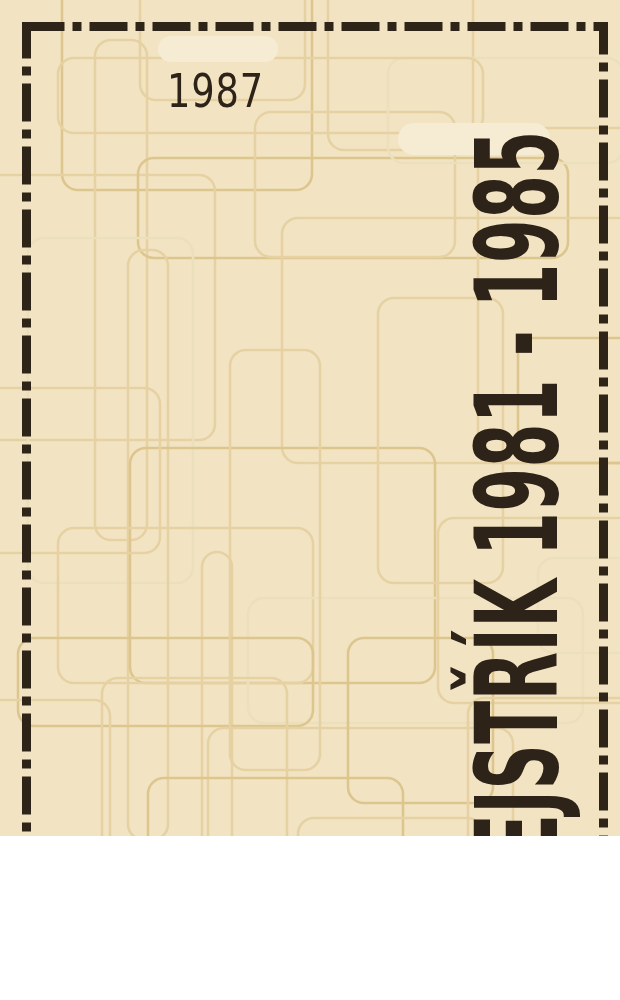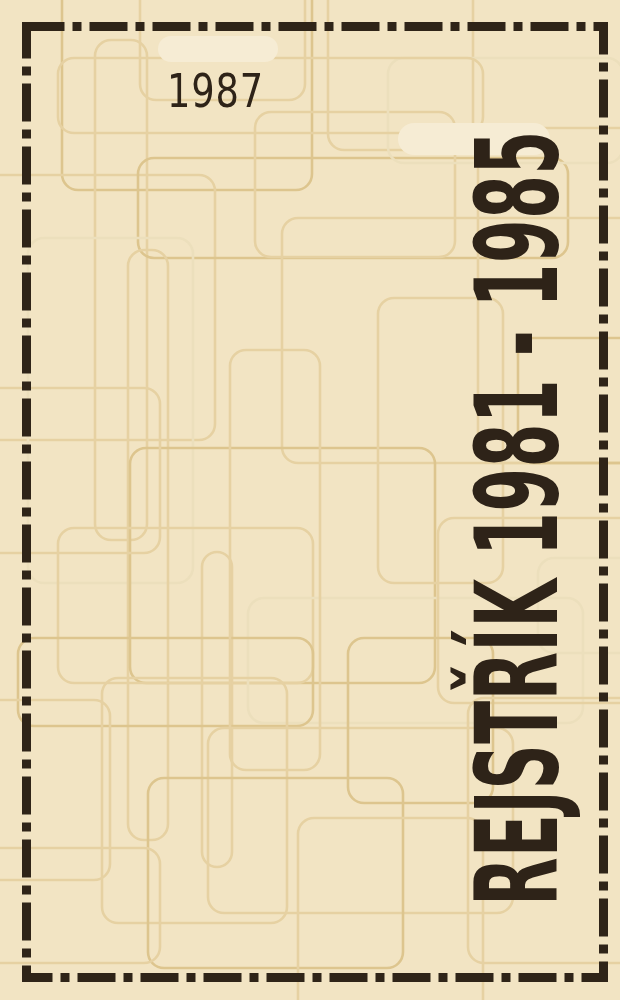--- a/index.html
+++ b/index.html
@@ -1,21 +1,21 @@
 <!DOCTYPE html>
 <html><head>
 <meta charset="utf-8">
 <style>
   html, body { margin: 0; padding: 0; }
   body { width: 620px; height: 1000px; overflow: hidden; font-family: "DejaVu Sans", sans-serif; }
 
   .cover {
     position: relative;
     width: 620px;
-    height: 1000px;
+    height: 836px;
     overflow: hidden;
   }
 
   .pattern, .frame {
     position: absolute;
     left: 0; top: 0;
     width: 620px; height: 1000px;
     display: block;
   }
 

